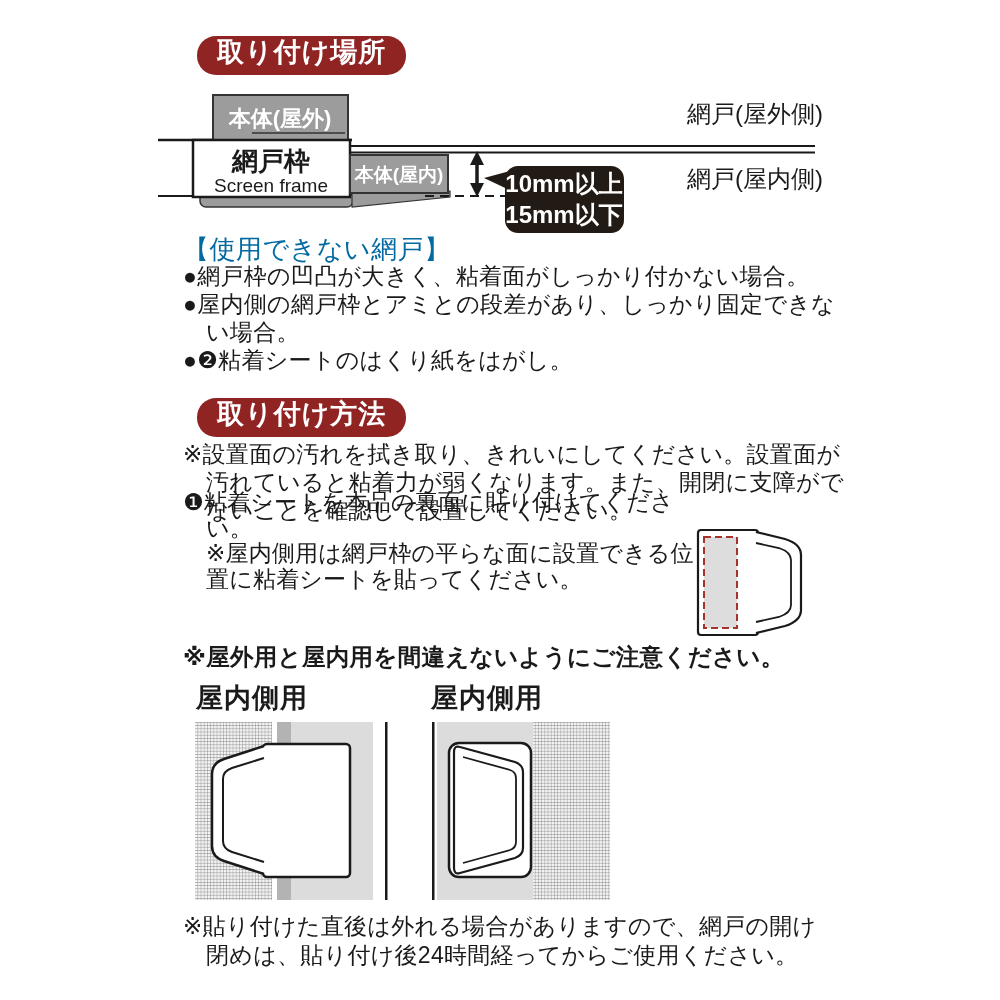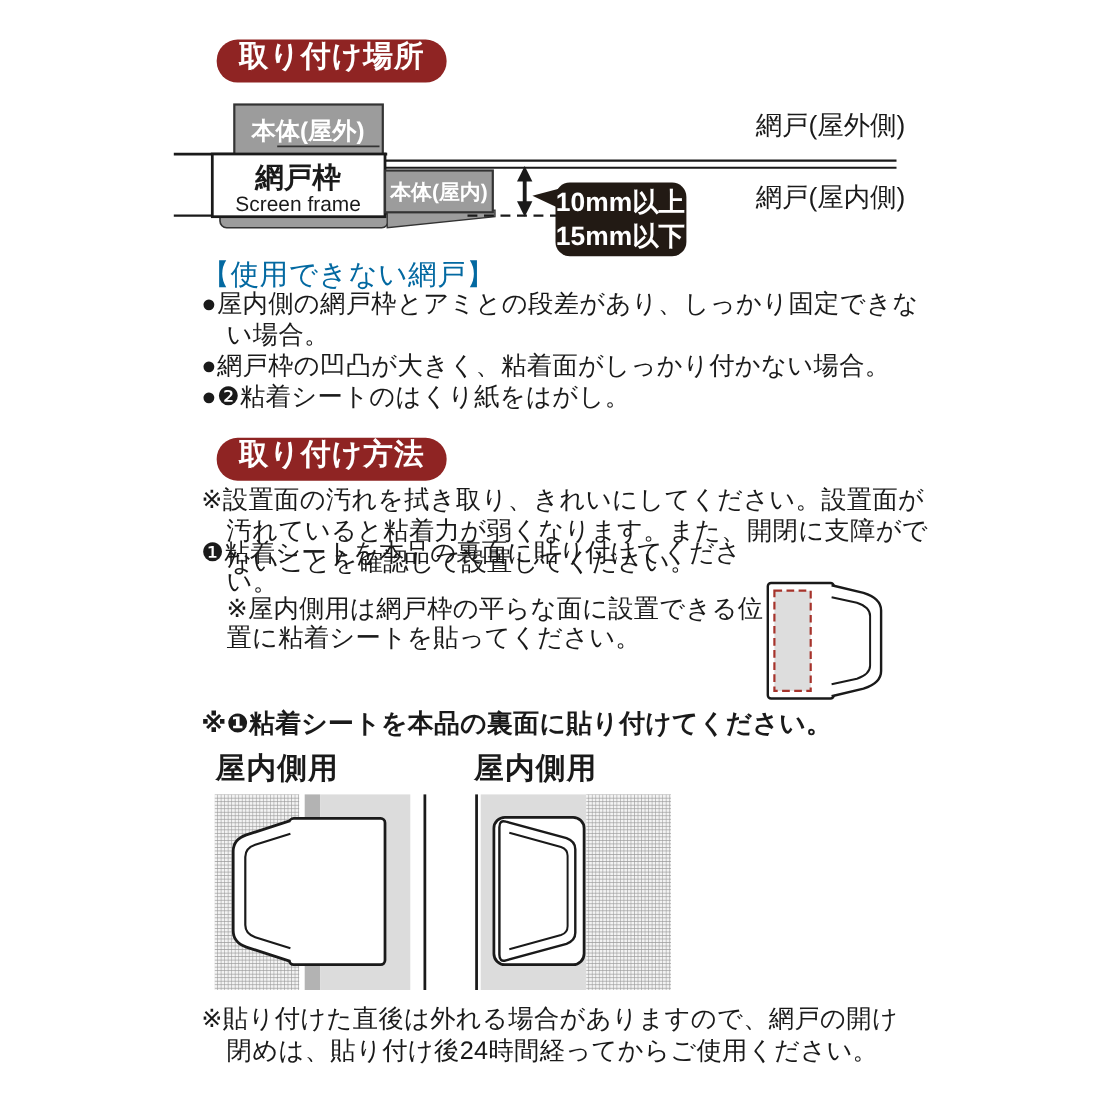--- a/index.html
+++ b/index.html
@@ -74,35 +74,35 @@
     <text x="424" y="107" text-anchor="middle" font-size="24" font-weight="bold" fill="#ffffff">10mm以上</text>
     <text x="424" y="138" text-anchor="middle" font-size="24" font-weight="bold" fill="#ffffff">15mm以下</text>
   </g>
 
   <text x="547" y="37" font-size="24" fill="#1a1a1a">網戸(屋外側)</text>
   <text x="547" y="102" font-size="24" fill="#1a1a1a">網戸(屋内側)</text>
 </svg>
 
 <div class="abs red-heading" style="left:183px;top:232px;">【使用できない網戸】</div>
 <div class="abs body-text" style="left:183px;top:262px;width:655px;">
+  <div class="hang">●網戸枠の凹凸が大きく、粘着面がしっかり付かない場合。</div>
   <div class="hang">●屋内側の網戸枠とアミとの段差があり、しっかり固定できない場合。</div>
-  <div class="hang">●網戸枠の凹凸が大きく、粘着面がしっかり付かない場合。</div>
   <div class="hang">●❷粘着シートのはくり紙をはがし。</div>
 </div>
 
 <div class="abs" style="left:197px;top:398px;">
   <span class="badge">取り付け方法</span>
 </div>
 <div class="abs body-text hang" style="left:183px;top:440px;width:655px;">※設置面の汚れを拭き取り、きれいにしてください。設置面が汚れていると粘着力が弱くなります。また、開閉に支障がでないことを確認して設置してください。</div>
 
 <div class="abs steps" style="left:183px;top:490px;width:512px;">
   <div class="hang">❶粘着シートを本品の裏面に貼り付けてください。</div>
   <div class="sub">※屋内側用は網戸枠の平らな面に設置できる位置に粘着シートを貼ってください。</div>
 </div>
-<div class="abs bold-warn" style="left:183px;top:641px;">※❶粘着シートを本品の裏面に貼り付けてください。</div>
+<div class="abs bold-warn" style="left:183px;top:641px;">※屋外用と屋内用を間違えないようにご注意ください。</div>
 
 <svg class="abs" style="left:690px;top:522px;" width="120" height="122" viewBox="0 0 120 122">
   <rect x="8" y="8" width="60" height="105" rx="3" fill="#ffffff" stroke="#1a1a1a" stroke-width="2.2"></rect>
   <rect x="14" y="15" width="33" height="91" fill="#dddddd" stroke="#a6332b" stroke-width="2" stroke-dasharray="7,4"></rect>
   <path d="M63,10 L95,17 Q111,22 111,33 L111,88 Q111,99 95,104 L63,111 Z" fill="#ffffff"></path>
   <path d="M66,10 L95,17 Q111,22 111,33 L111,88 Q111,99 95,104 L66,111" fill="none" stroke="#1a1a1a" stroke-width="2.2"></path>
   <path d="M66,21 L89,26 Q101,30 101,38 L101,83 Q101,91 89,95 L66,100" fill="none" stroke="#1a1a1a" stroke-width="1.8"></path>
 </svg>
 
 <div class="abs side-label" style="left:196px;top:680px;">屋内側用</div>

